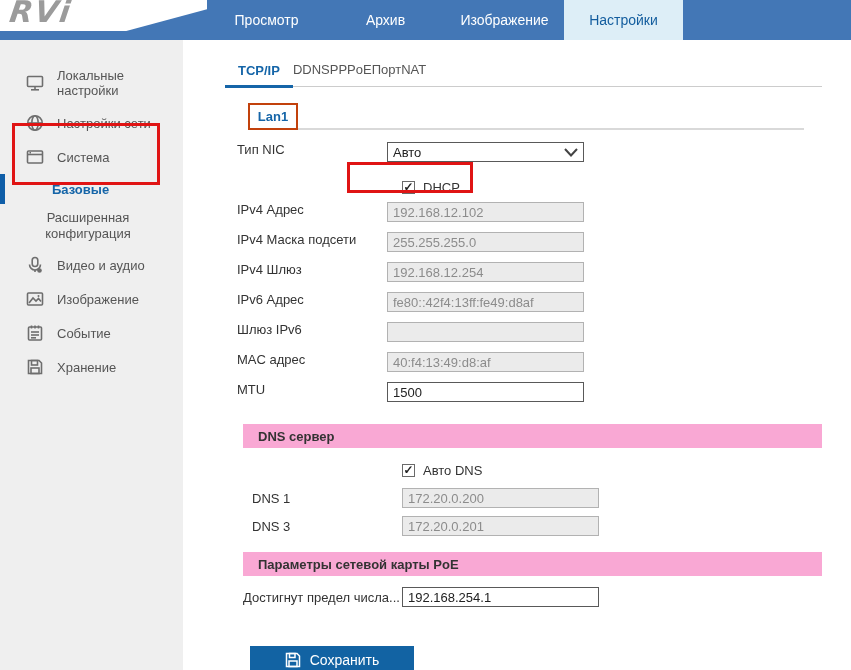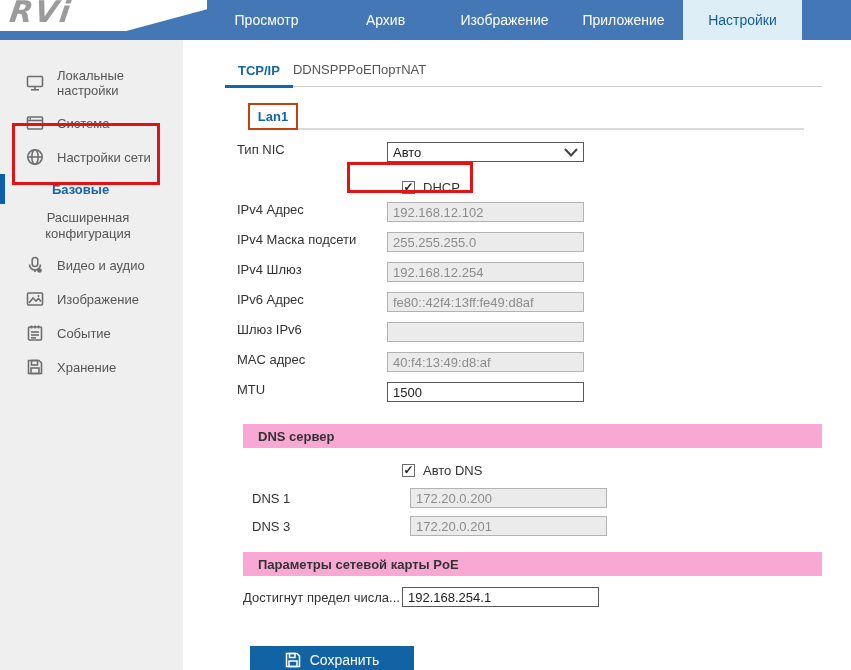--- a/index.html
+++ b/index.html
@@ -58,21 +58,21 @@
   .chk-spacer { width:177px; }
   .chk-spacer.dns { width:177px; }
   .checkbox { width:13px; height:13px; border:1px solid #6a6a6a; background:#fff; display:flex;
     align-items:center; justify-content:center; font-size:12px; line-height:12px; color:#222;
     cursor:pointer; font-weight:bold; }
   .chk-label { font-size:13px; color:#333; margin-left:8px; cursor:pointer; }
 
   .section-bar { margin-left:18px; margin-top:12px; width:579px; height:24px; background:#f9a8d4;
     display:flex; align-items:center; padding-left:15px; font-size:13px; font-weight:bold; color:#333; }
   .dns-rows { margin-top:8px; }
-  .drow { display:flex; align-items:center; height:28px; margin-left:27px;gap:8px; }
+  .drow { display:flex; align-items:center; height:28px; margin-left:27px; }
 
   .poe-row { display:flex; align-items:center; height:22px; margin-left:18px; margin-top:10px; }
   .poe-label { width:159px; font-size:13px; color:#333; white-space:nowrap; overflow:hidden; }
 
   .save-btn { margin-left:25px; margin-top:38px; width:164px; height:27px; background:#1263a3;
     border:none; color:#fff; font-size:14px; display:flex; align-items:center; justify-content:center;
     gap:9px; cursor:pointer; font-family:"Liberation Sans",sans-serif; }
 
   
   .anno { position:absolute; border:3px solid #e01414; background:transparent; z-index:50; pointer-events:none; }
@@ -82,53 +82,52 @@
 </head>
 <body>
 
 <div id="page">
 
   <div class="topbar">
     <div class="topnav">
       <div class="topnav-tab">Просмотр</div>
       <div class="topnav-tab">Архив</div>
       <div class="topnav-tab">Изображение</div>
-      <div class="topnav-tab">Приложение</div>
       <div class="topnav-tab active">Настройки</div>
       <div class="topnav-fill"></div>
     </div>
     <div class="logo-plate">
       <div class="logo-text">RVi</div>
     </div>
   </div>
 
   <div class="sidebar">
     <div class="side-item">
       <svg width="18" height="18" viewBox="0 0 18 18" fill="none" stroke="#6e6e6e" stroke-width="1.6">
         <rect x="1.5" y="2.5" width="15" height="10" rx="1"></rect>
           <line x1="9" y1="12.5" x2="9" y2="15.5"></line>
           <line x1="5" y1="15.8" x2="13" y2="15.8"></line>
       </svg>
       <span>Локальные настройки</span>
     </div>
     <div class="side-item">
       <svg width="18" height="18" viewBox="0 0 18 18" fill="none" stroke="#6e6e6e" stroke-width="1.6">
+        <circle cx="9" cy="9" r="7.2"></circle>
+          <ellipse cx="9" cy="9" rx="3.2" ry="7.2"></ellipse>
+          <line x1="2" y1="9" x2="16" y2="9"></line>
+      </svg>
+      <span>Настройки сети</span>
+    </div>
+    <div class="side-item">
+      <svg width="18" height="18" viewBox="0 0 18 18" fill="none" stroke="#6e6e6e" stroke-width="1.6">
         <rect x="1.5" y="3" width="15" height="12" rx="1"></rect>
           <line x1="1.5" y1="6.5" x2="16.5" y2="6.5"></line>
           <line x1="3.5" y1="4.8" x2="5" y2="4.8"></line>
       </svg>
       <span>Система</span>
-    </div>
-    <div class="side-item">
-      <svg width="18" height="18" viewBox="0 0 18 18" fill="none" stroke="#6e6e6e" stroke-width="1.6">
-        <circle cx="9" cy="9" r="7.2"></circle>
-          <ellipse cx="9" cy="9" rx="3.2" ry="7.2"></ellipse>
-          <line x1="2" y1="9" x2="16" y2="9"></line>
-      </svg>
-      <span>Настройки сети</span>
     </div>
     <div class="side-sub">
       <span class="bluebar"></span>
       <span>Базовые</span>
     </div>
     <div class="side-sub2">Расширенная конфигурация</div>
     <div class="side-item">
       <svg width="18" height="18" viewBox="0 0 18 18" fill="none" stroke="#6e6e6e" stroke-width="1.6">
         <rect x="6.2" y="1.5" width="5.6" height="9" rx="2.8"></rect>
           <path d="M3.5 8.5 a5.5 5.5 0 0 0 11 0"></path>

